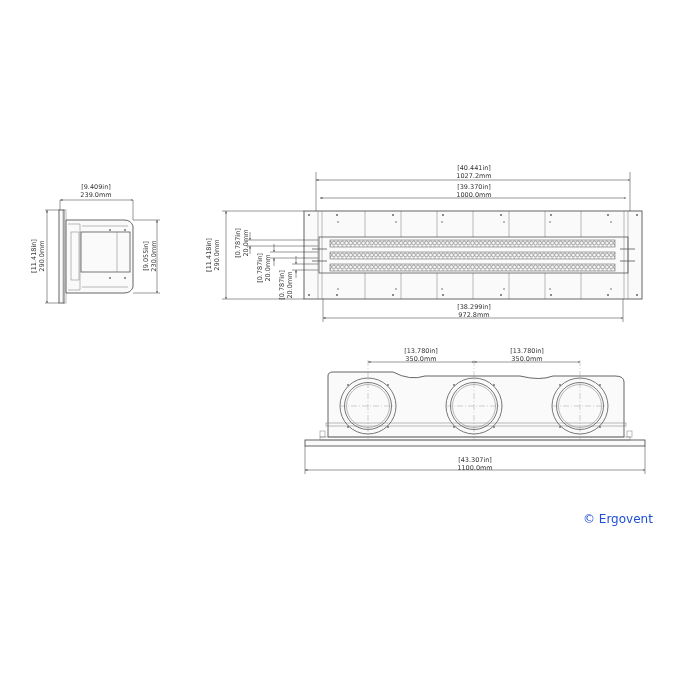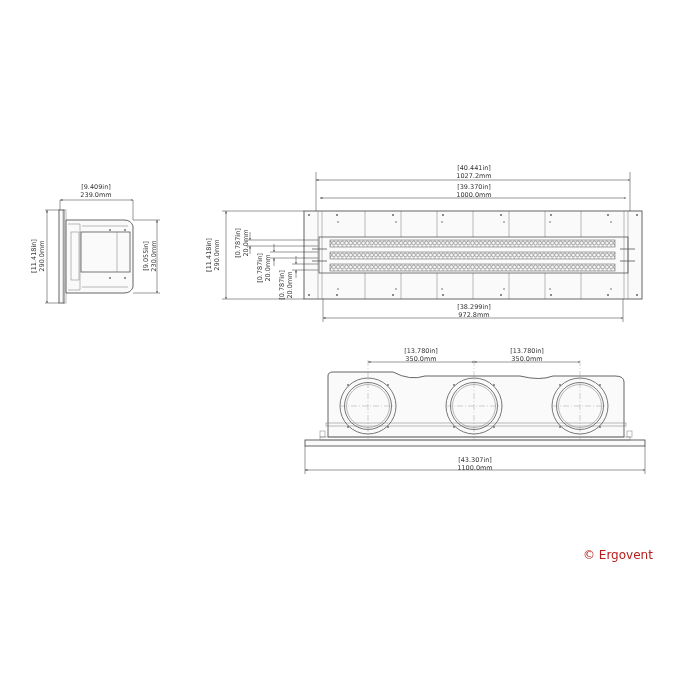--- a/index.html
+++ b/index.html
@@ -4,21 +4,21 @@
 <style>
   html,body{margin:0;padding:0;background:#ffffff;}
   body{width:675px;height:675px;position:relative;overflow:hidden;font-family:"DejaVu Sans",sans-serif;}
   svg{position:absolute;left:0;top:0;}
   .ln{stroke:#555;stroke-width:0.8;fill:none;}
   .thin{stroke:#777;stroke-width:0.5;fill:none;}
   .dim{stroke:#333;stroke-width:0.5;fill:none;}
   .body{stroke:#555;stroke-width:0.9;fill:#fafafa;}
   .dt{font-size:6.5px;fill:#333;font-family:"DejaVu Sans",sans-serif;}
   .center{stroke:#888;stroke-width:0.4;stroke-dasharray:6 2 1 2;fill:none;}
-  .wm{position:absolute;left:583px;top:548px;font-size:12px;color:#b91c1c;font-family:"DejaVu Sans",sans-serif;}
+  .wm{position:absolute;left:583px;top:512px;font-size:12px;color:#1d4ed8;font-family:"DejaVu Sans",sans-serif;}
 </style>
 </head>
 <body>
 
 <svg width="675" height="675" viewBox="0 0 675 675">
   <defs>
     <marker id="arr" viewBox="0 0 10 10" refX="10" refY="5" markerWidth="5" markerHeight="5" orient="auto-start-reverse">
       <path d="M0,2 L10,5 L0,8 z" fill="#333"></path>
     </marker>
     <pattern id="perfpat" x="0" y="0" width="4.2" height="6" patternUnits="userSpaceOnUse">

